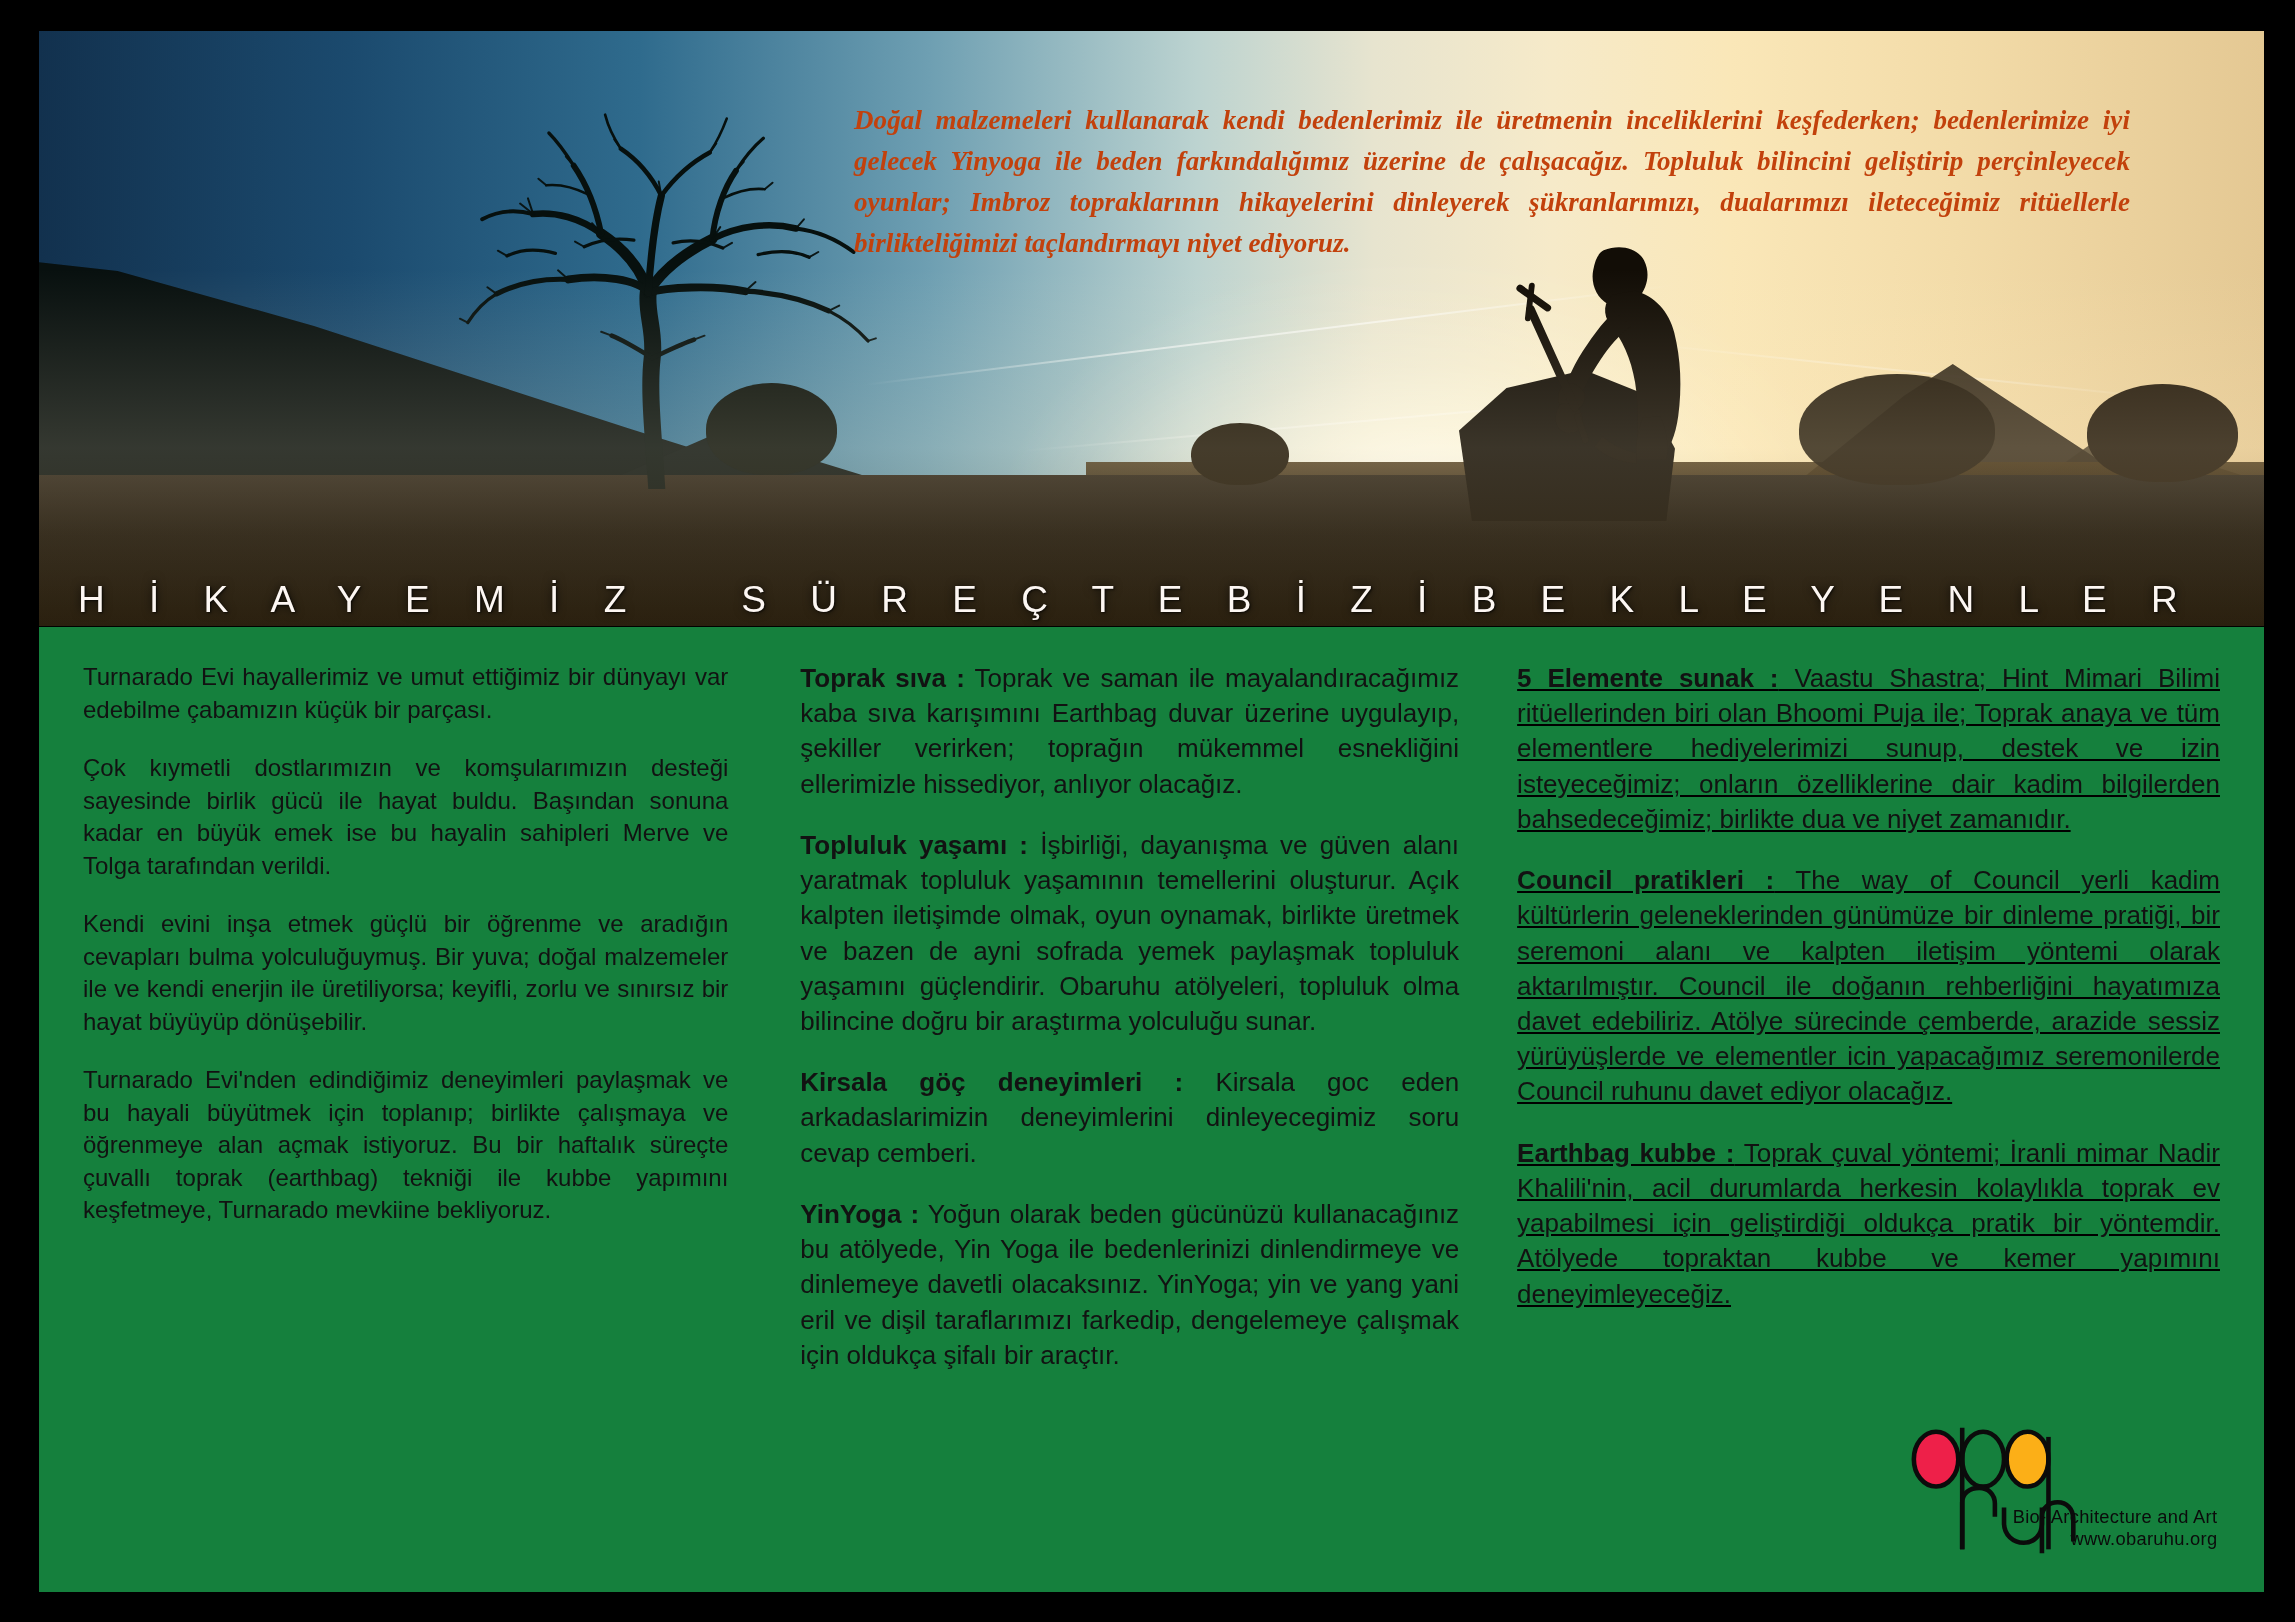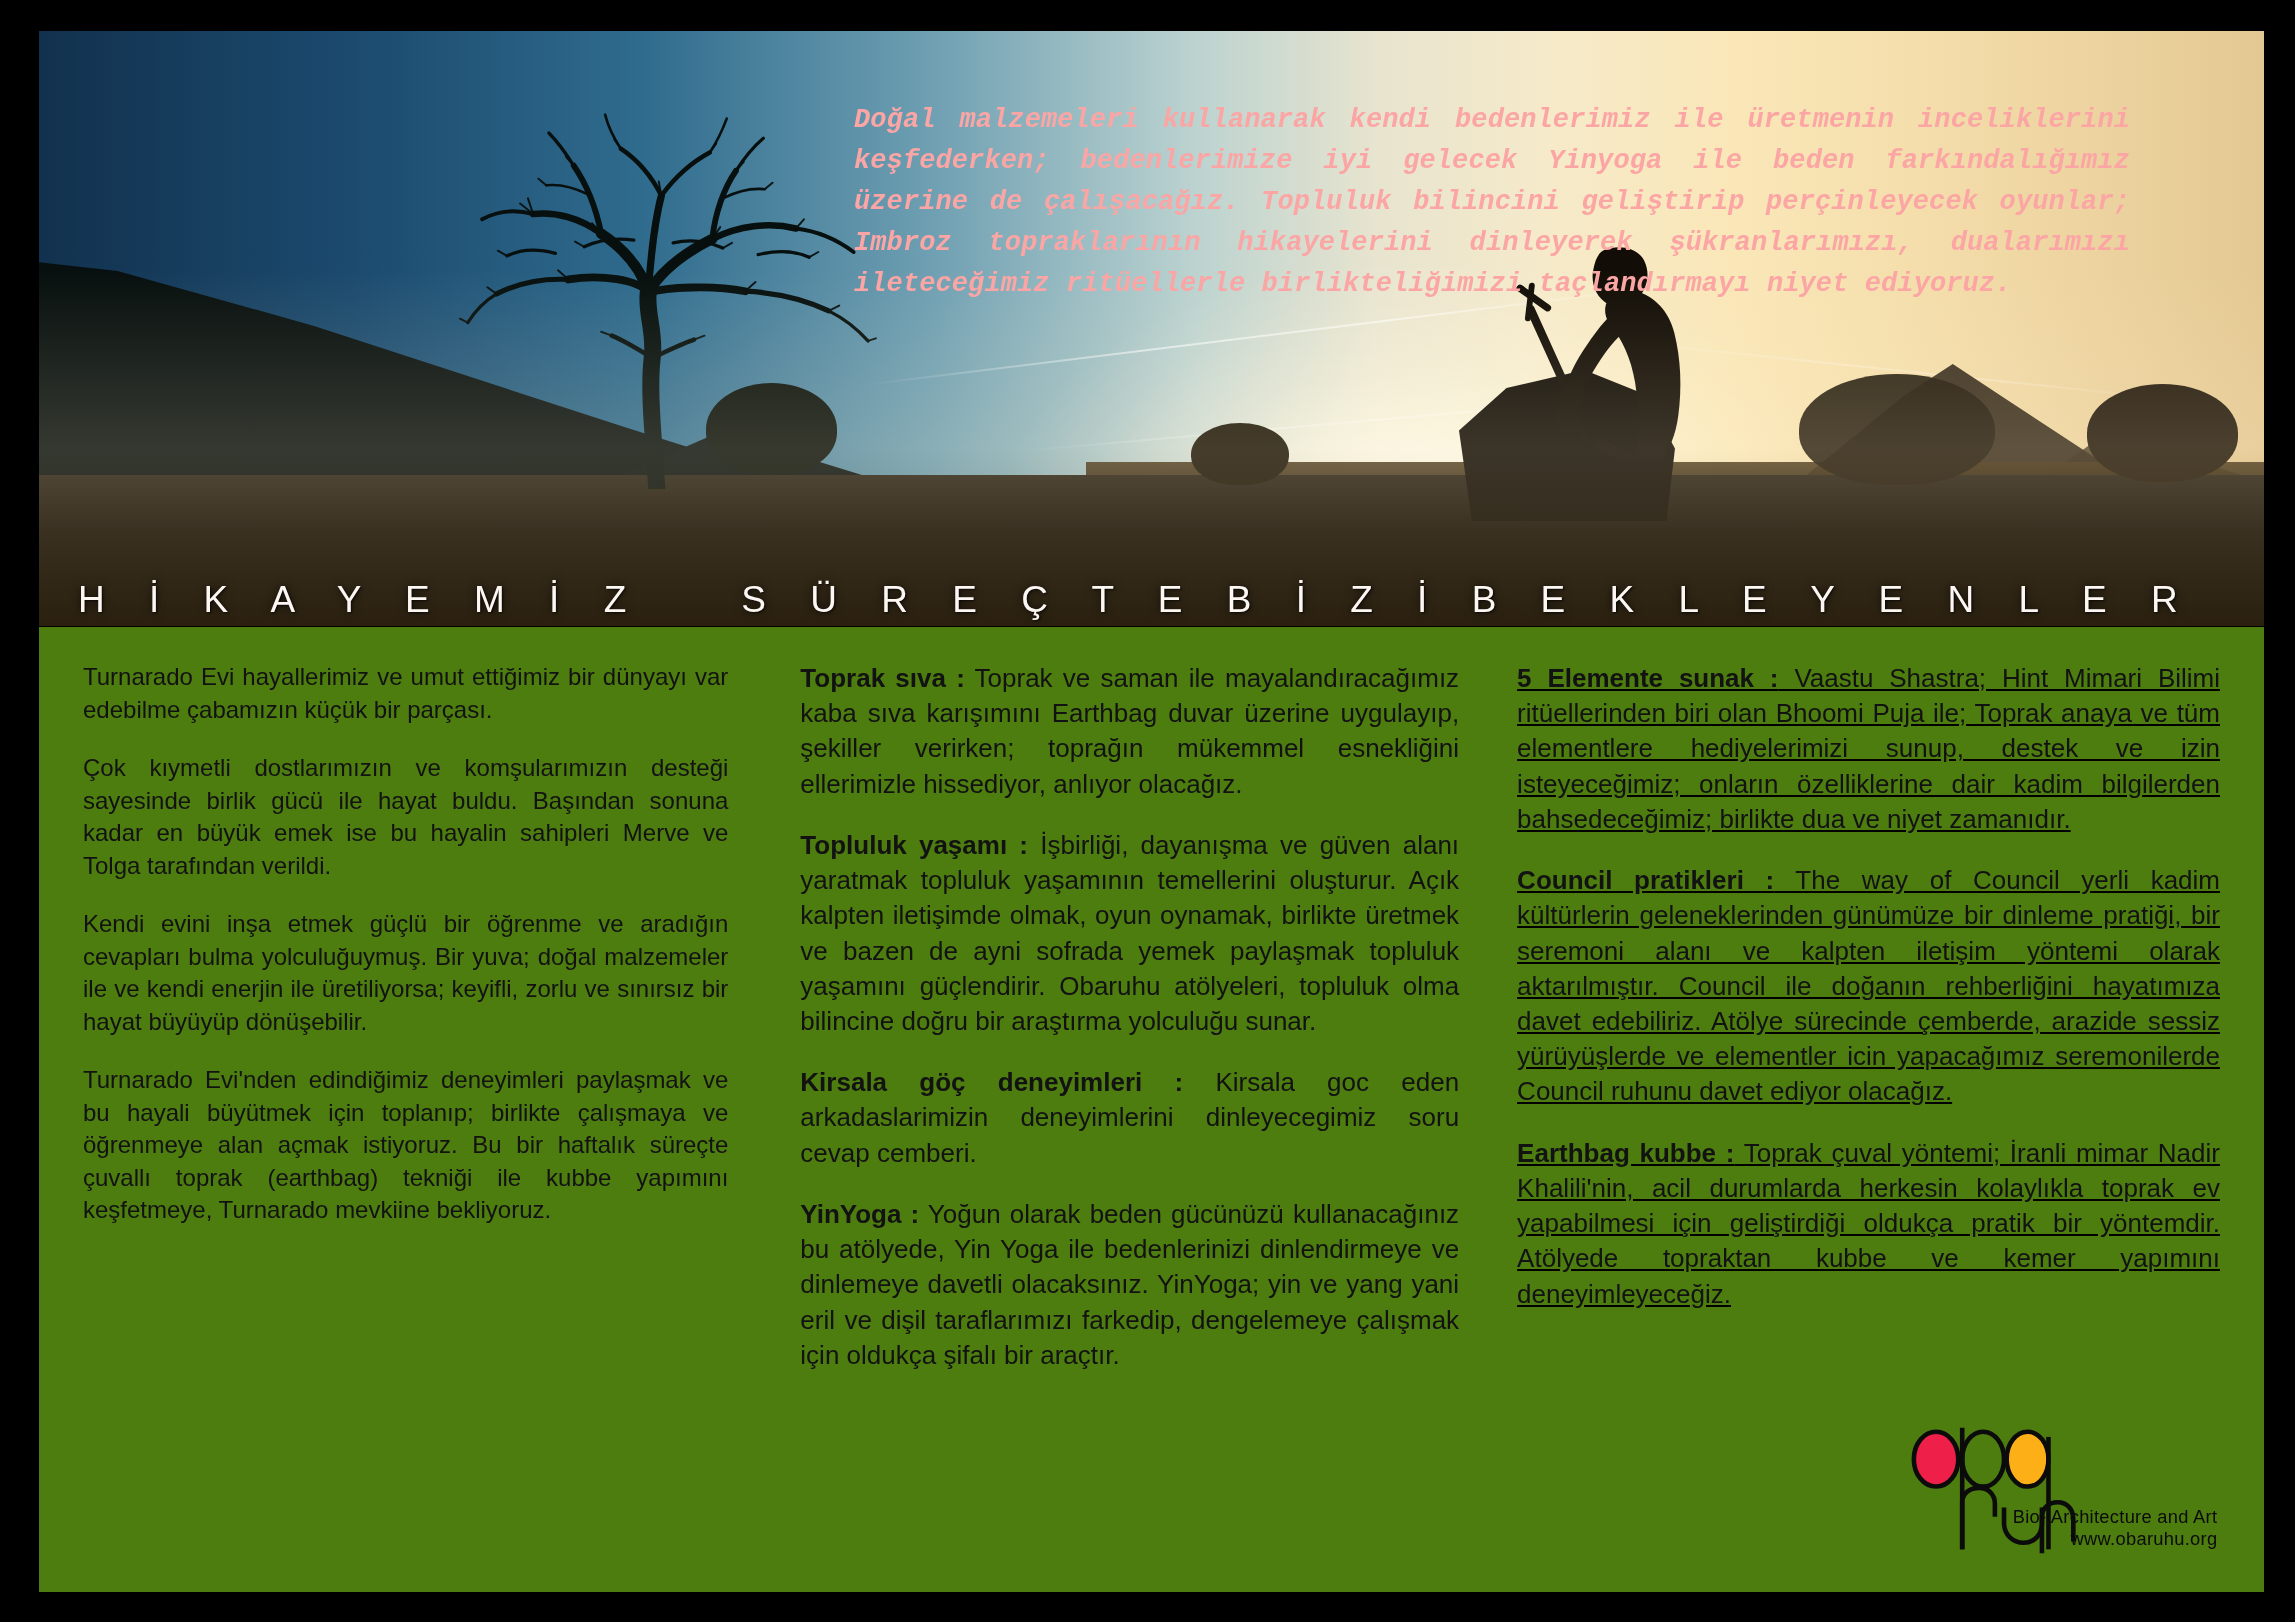--- a/index.html
+++ b/index.html
@@ -122,32 +122,32 @@
   #title-surecte{ margin-left:98px; }
 
   
   .quote{
     position:absolute;
     left:815px; top:69px; width:1276px;
     font-style:italic;
     font-weight:600;
     font-size:27px;
     line-height:1.52;
-    color:#fca5a5;
+    color:#c2410c;
     text-align:justify;
-    font-family:Liberation Mono, monospace;
+    font-family:Liberation Serif, serif;
     letter-spacing:0.1px;
   }
 
   
   .panel{
     position:absolute;
     left:39px; top:627px;
     width:2225px; height:965px;
-    background:#4d7c0f;
+    background:#15803d;
     display:flex;
     padding:34px 44px 19.6px 44px;
     gap:12px;
   }
   .col{ position:relative; }
   .col1{ width:733px; padding-right:60px; }
   .col2{ width:733px; padding-right:46px; }
   .col3{ width:733px;text-decoration:underline; }
 
   p.body{

